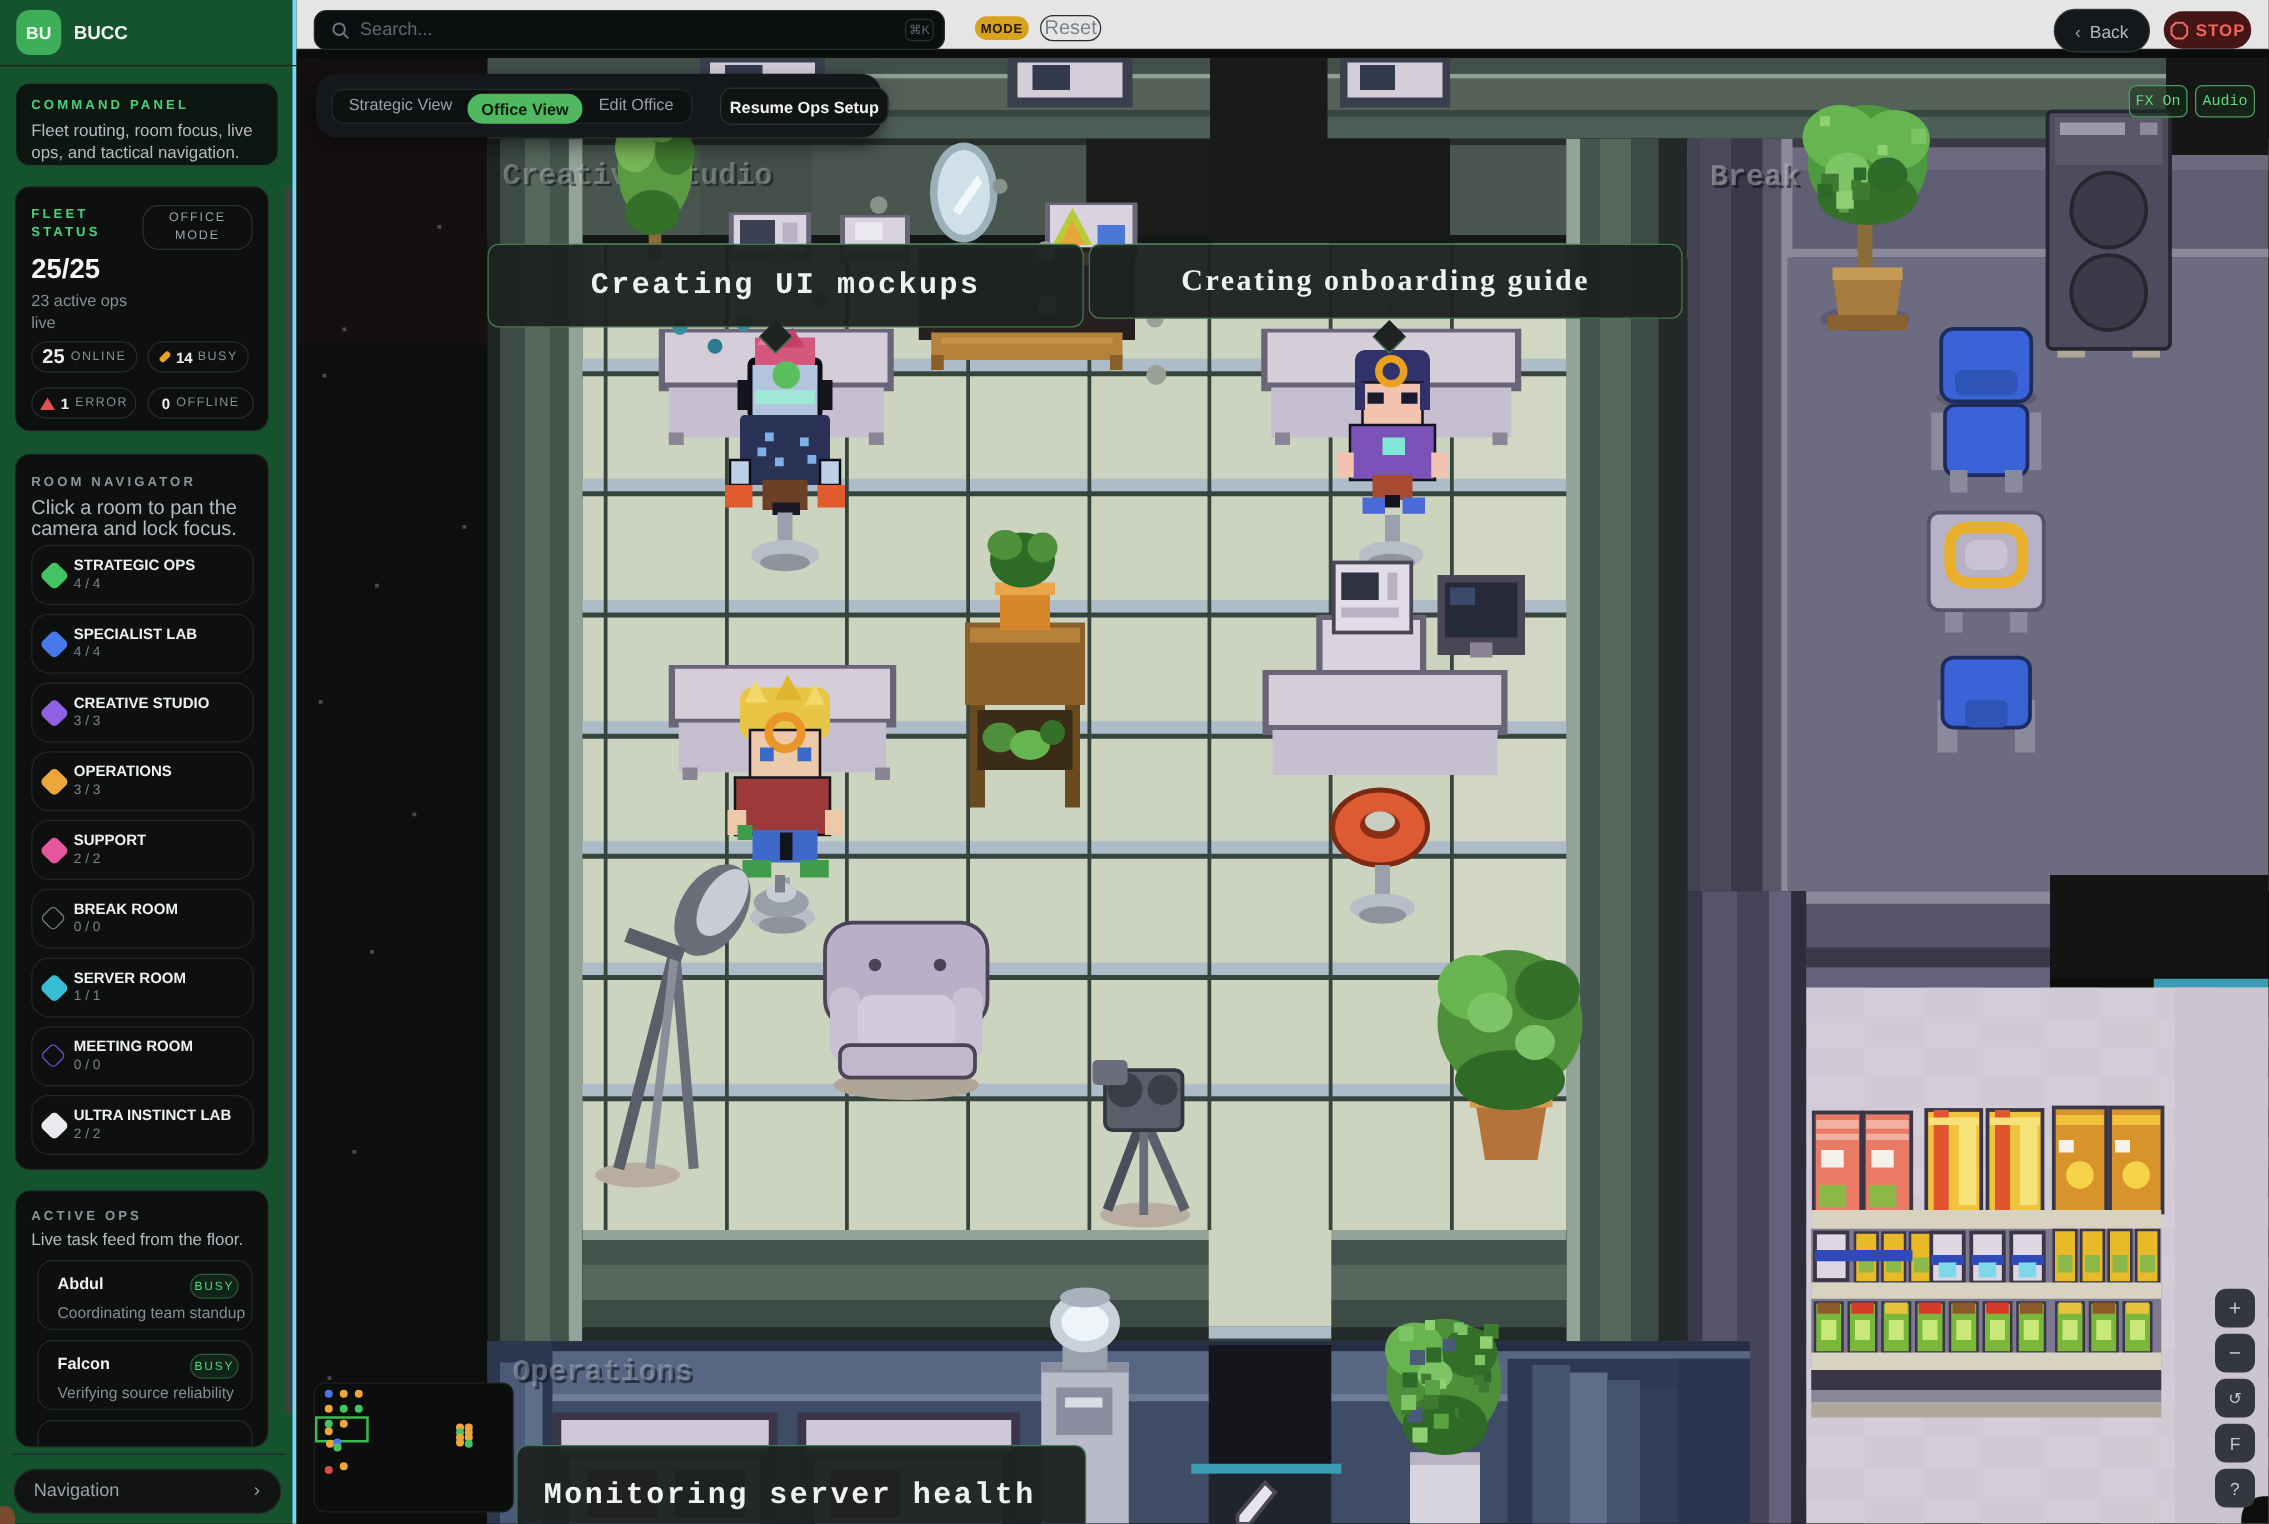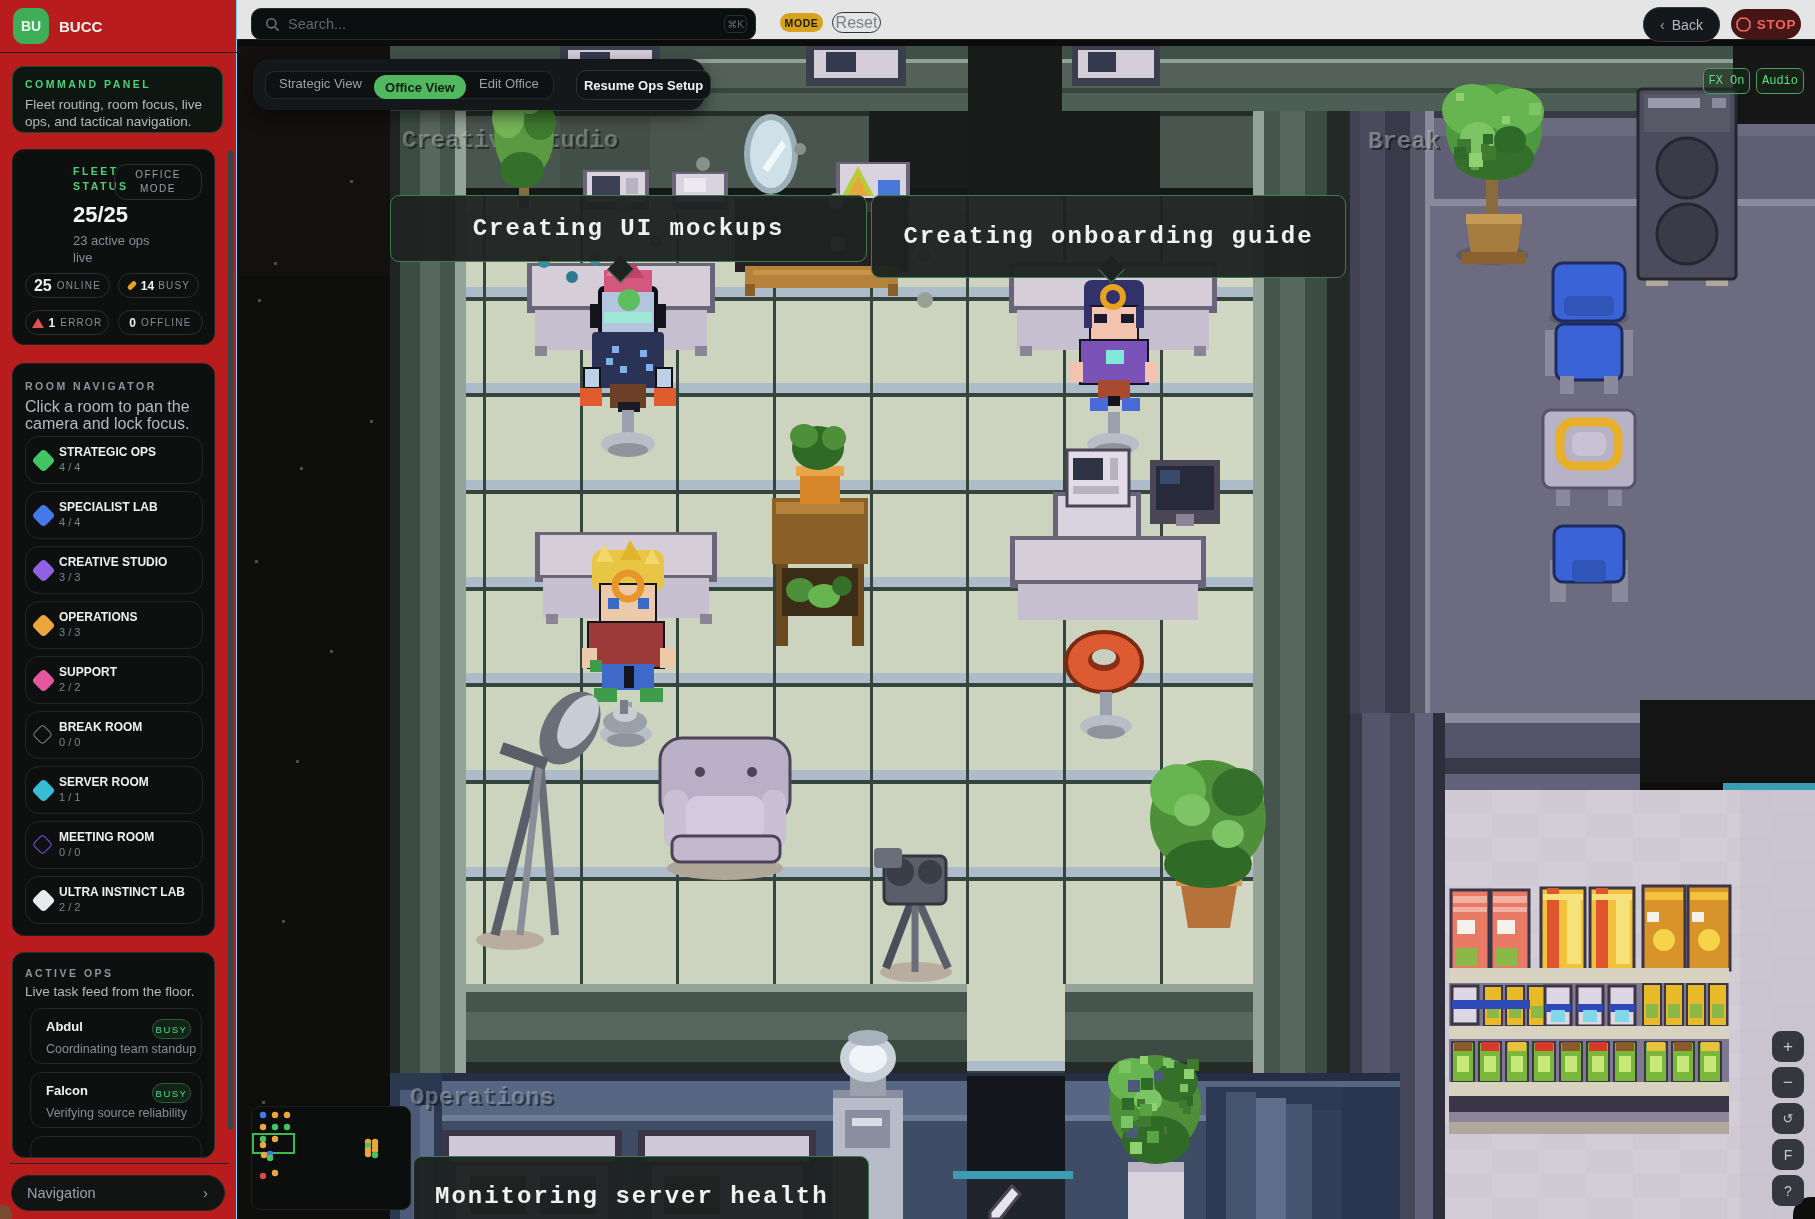--- a/index.html
+++ b/index.html
@@ -1,20 +1,20 @@
 <!DOCTYPE html>
 <html><head>
 <meta charset="utf-8">
 <style>
   * { margin:0; padding:0; box-sizing:border-box; }
   html,body { width:1815px; height:1219px; overflow:hidden; background:#0b0d0c;
     font-family:"Liberation Sans", sans-serif; }
   .abs { position:absolute; }
   #sidebar { position:absolute; left:0; top:0; width:237px; height:1219px;
-    background:#b91c1c; border-right:1px solid #7dd3fc; z-index:30; }
+    background:#14532d; border-right:3px solid #7dd3fc; z-index:30; }
   #topbar { position:absolute; left:237px; top:0; width:1578px; height:40px;
     background:#e5e5e5; border-bottom:1px solid #1a1e1d; z-index:25; }
   #game { position:absolute; left:237px; top:46px; width:1578px; height:1173px;
     background:#0e0e0e; overflow:hidden; z-index:1; }
   .card { position:absolute; left:12px; width:203px; border:1px solid #1f2423;
     border-radius:12px; background:#0d100f; }
   .ls2 { letter-spacing:2.5px; }
   .bubble { position:absolute; background:rgba(30,34,33,0.96); border:1.5px solid #3f7a52;
     border-radius:9px; color:#f0f2f0; font-family:"Liberation Mono", monospace;
     font-weight:bold; font-size:24px; letter-spacing:2px; display:flex;
@@ -35,21 +35,21 @@
 
   <div class="abs" style="left:59px;top:18px;color:#f2f4f3;font-weight:bold;font-size:15px;">BUCC</div>
 
   <div class="abs" style="left:0;top:52px;width:237px;height:1px;background:#1b201e;"></div>
 
   <div class="card" style="top:66px;height:67px;background:#0d1610;border-color:#25452e;width:211px;">
     <div style="margin:11px 0 0 12px;color:#4bd17a;font-size:10.5px;font-weight:bold;" class="ls2">COMMAND PANEL</div>
     <div style="margin:6px 12px 0 12px;color:#b4bac2;font-size:13.5px;line-height:17px;">Fleet routing, room focus, live ops, and tactical navigation.</div>
   </div>
 
-  <div class="card" style="top:149px;height:196px;padding-left:48px;">
+  <div class="card" style="top:149px;height:196px;">
     <div style="margin:14px 0 0 12px;color:#4bd17a;font-size:10.5px;font-weight:bold;line-height:15px;width:70px;" class="ls2">FLEET STATUS</div>
 
     <div class="abs" style="right:12px;top:14px;width:88px;height:36px;border:1px solid #2b3033;border-radius:13px;color:#9aa1a9;font-size:10px;letter-spacing:1.5px;display:flex;align-items:center;justify-content:center;text-align:center;line-height:14px;">OFFICE<br>MODE</div>
     <div style="margin:8px 0 0 12px;color:#f4f6f5;font-size:22px;font-weight:bold;">25/25</div>
     <div style="margin:4px 0 0 12px;color:#868d96;font-size:13px;line-height:17px;">23 active ops<br>live</div>
 
     <div class="abs" style="left:12px;top:123px;width:85px;height:25px;border:1px solid #272c2f;border-radius:13px;display:flex;align-items:center;justify-content:center;gap:5px;">
         <span style="color:#eef0f2;font-size:16px;font-weight:bold;">25</span>
         <span style="color:#868d96;font-size:10px;letter-spacing:1.2px;">ONLINE</span>
       </div>
@@ -1010,21 +1010,21 @@
   </div>
 
   <div class="gbtn" style="left:1466px;top:22px;width:47px;">FX On</div>
 
   <div class="gbtn" style="left:1519px;top:22px;width:48px;">Audio</div>
 
   <div class="bubble" style="left:153px;top:149px;width:477px;height:67px;">Creating UI mockups
     <span class="abs" style="left:220px;top:64px;width:19px;height:19px;background:#1e2221;border-right:1.5px solid #3f7a52;border-bottom:1.5px solid #3f7a52;transform:rotate(45deg);"></span>
   </div>
 
-  <div class="bubble" style="left:634px;top:149px;width:475px;height:83px;">Creating onboarding guide
+  <div class="bubble" style="left:634px;top:149px;width:475px;height:60px;font-family:Liberation Serif, serif;">Creating onboarding guide
     <span class="abs" style="left:230px;top:64px;width:19px;height:19px;background:#1e2221;border-right:1.5px solid #3f7a52;border-bottom:1.5px solid #3f7a52;transform:rotate(45deg);"></span>
   </div>
 
 
   <div class="bubble" style="left:176px;top:1110px;width:456px;height:80px;justify-content:flex-start;padding-left:21px;">Monitoring server health</div>
 
   <div class="abs" style="left:14px;top:1060px;width:160px;height:104px;background:#0b0e0d;border:1px solid #1c211f;border-radius:9px;z-index:12;">
     <svg width="158" height="102" viewBox="0 0 158 102">
       <g>
         <circle cx="11" cy="8" r="3.2" fill="#4579ea"></circle>

